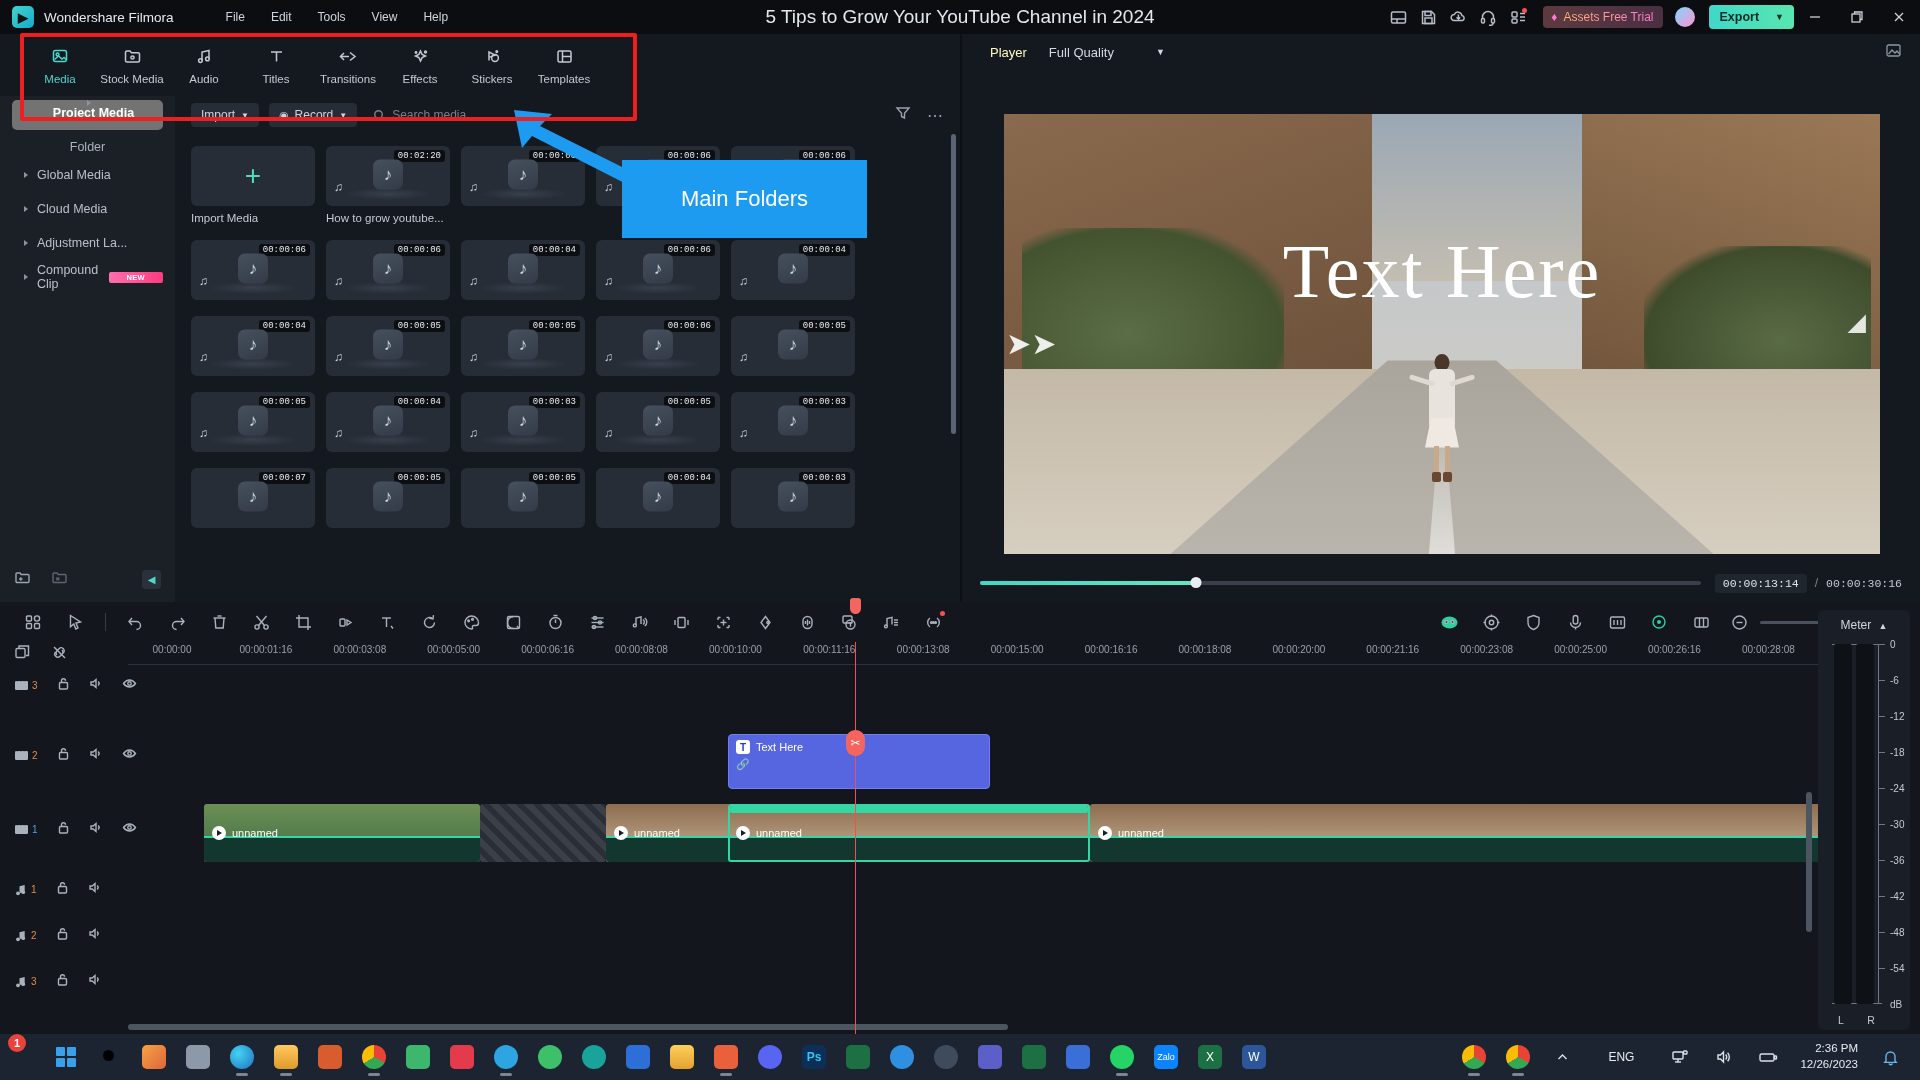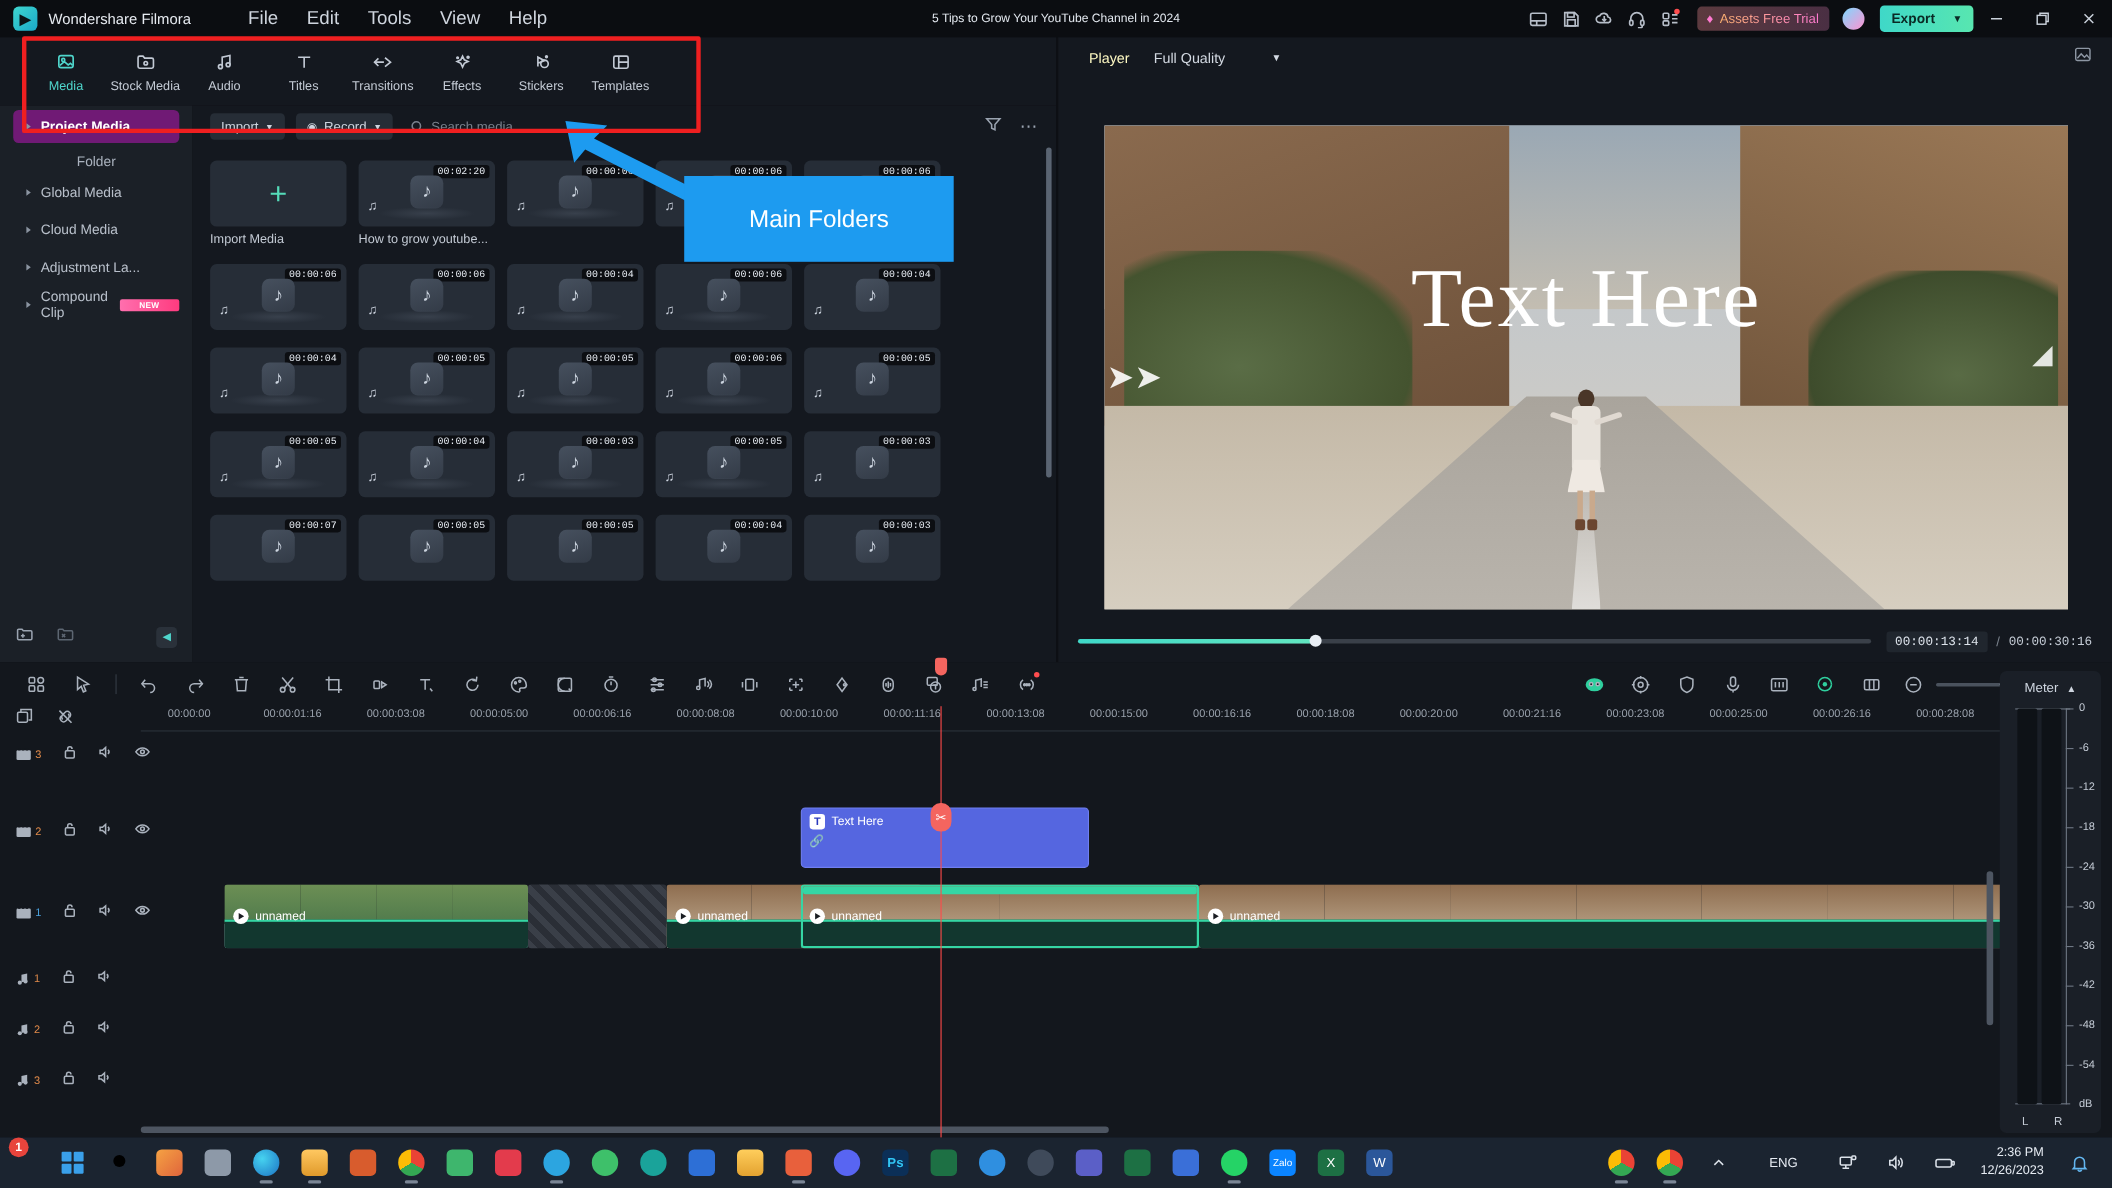--- a/index.html
+++ b/index.html
@@ -18,24 +18,24 @@
     background: #0b0d11; display: flex; align-items: center;
   }
   .logo-badge {
     width: 22px; height: 22px; margin-left: 12px; border-radius: 5px;
     background: linear-gradient(135deg,#3fd6cf,#1aa8c8);
     display: flex; align-items: center; justify-content: center;
     font-size: 13px; color: #0b1316; font-weight: bold;
   }
   .brand { margin-left: 10px; font-size: 13.5px; color: #e6eaf0; }
   .menus { display: flex; margin-left: 52px; gap: 26px; }
-  .menus span { font-size: 17px; color: #cfd5de; cursor: default; }
+  .menus span { font-size: 12px; color: #cfd5de; cursor: default; }
   .proj-title {
     position: absolute; left: 0; right: 0; text-align: center;
-    font-size: 11px; color: #e3e8ef; pointer-events: none;
+    font-size: 19px; color: #e3e8ef; pointer-events: none;
   }
   .tb-right {
     position: absolute; right: 0; top: 0; height: 34px;
     display: flex; align-items: center; gap: 0px;
   }
   .tb-ico {
     width: 30px; height: 34px; display: flex; align-items: center;
     justify-content: center; position: relative;
   }
   .tb-ico svg { stroke: #b6bdc8; fill: none; stroke-width: 1.5; }
@@ -85,21 +85,21 @@
 
   
   .sidebar {
     position: absolute; left: 0; top: 96px; width: 175px; height: 506px;
     background: #1b2027;
   }
   .sb-item {
     height: 30px; margin: 4px 12px; border-radius: 5px; display: flex;
     align-items: center; padding-left: 12px; font-size: 12.5px; color: #b9c0cb;
   }
-  .sb-item.sel { background: #701a75; color: #ffffff; font-weight: bold; }
+  .sb-item.sel { background: #737373; color: #ffffff; font-weight: bold; flex-direction: column; }
   .sb-item .tri {
     width: 0; height: 0; border-left: 4px solid #8b94a1;
     border-top: 3.5px solid transparent; border-bottom: 3.5px solid transparent;
     margin-right: 9px;
   }
   .sb-head { text-align: center; font-size: 12.5px; color: #aab2be; margin: 10px 0 6px; }
   .new-tag {
     margin-left: 5px; font-size: 7.5px; padding: 1px 18px; border-radius: 2px;
     background: linear-gradient(90deg,#ff6fae,#ff3b7f); color: #fff; font-weight: bold;
     letter-spacing: .3px;

